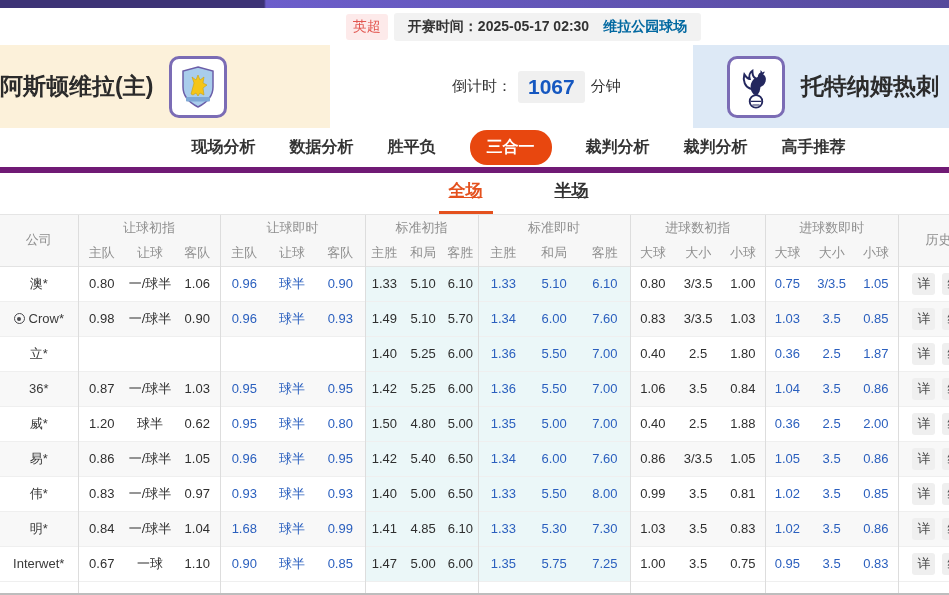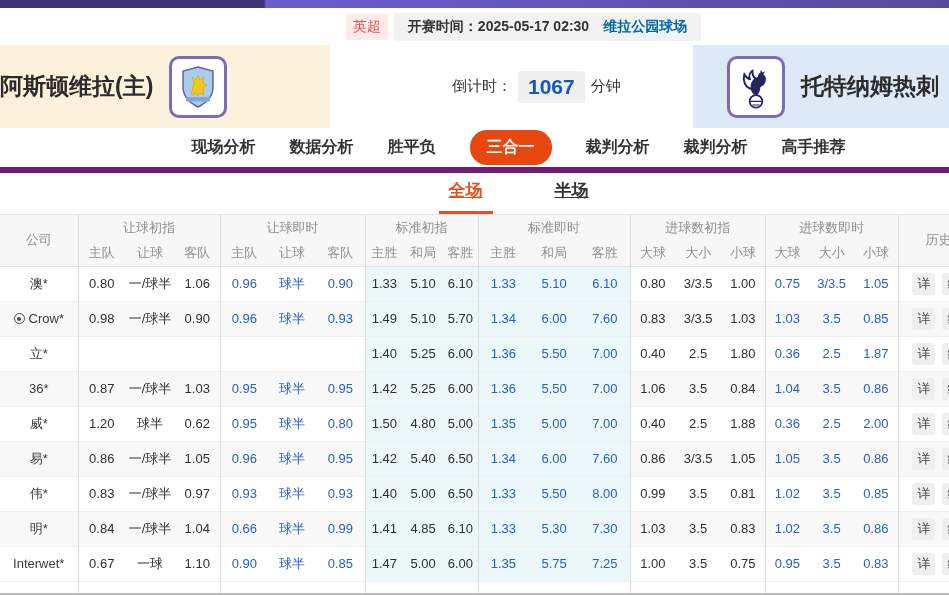--- a/index.html
+++ b/index.html
@@ -347,21 +347,21 @@
           <td class="blue gb">1.02</td>
           <td class="blue">3.5</td>
           <td class="blue">0.85</td>
           <td class="action gb"><span class="mini-btn">详</span><span class="mini-btn">统</span></td>
         </tr>
         <tr>
           <td class="company">明*</td>
           <td class="black gb">0.84</td>
           <td class="black">一/球半</td>
           <td class="black">1.04</td>
-          <td class="blue gb">0.66</td>
+          <td class="blue gb">1.68</td>
           <td class="blue">球半</td>
           <td class="blue">0.99</td>
           <td class="black std gb">1.41</td>
           <td class="black std">4.85</td>
           <td class="black std">6.10</td>
           <td class="blue std gb">1.33</td>
           <td class="blue std">5.30</td>
           <td class="blue std">7.30</td>
           <td class="black gb">1.03</td>
           <td class="black">3.5</td>

